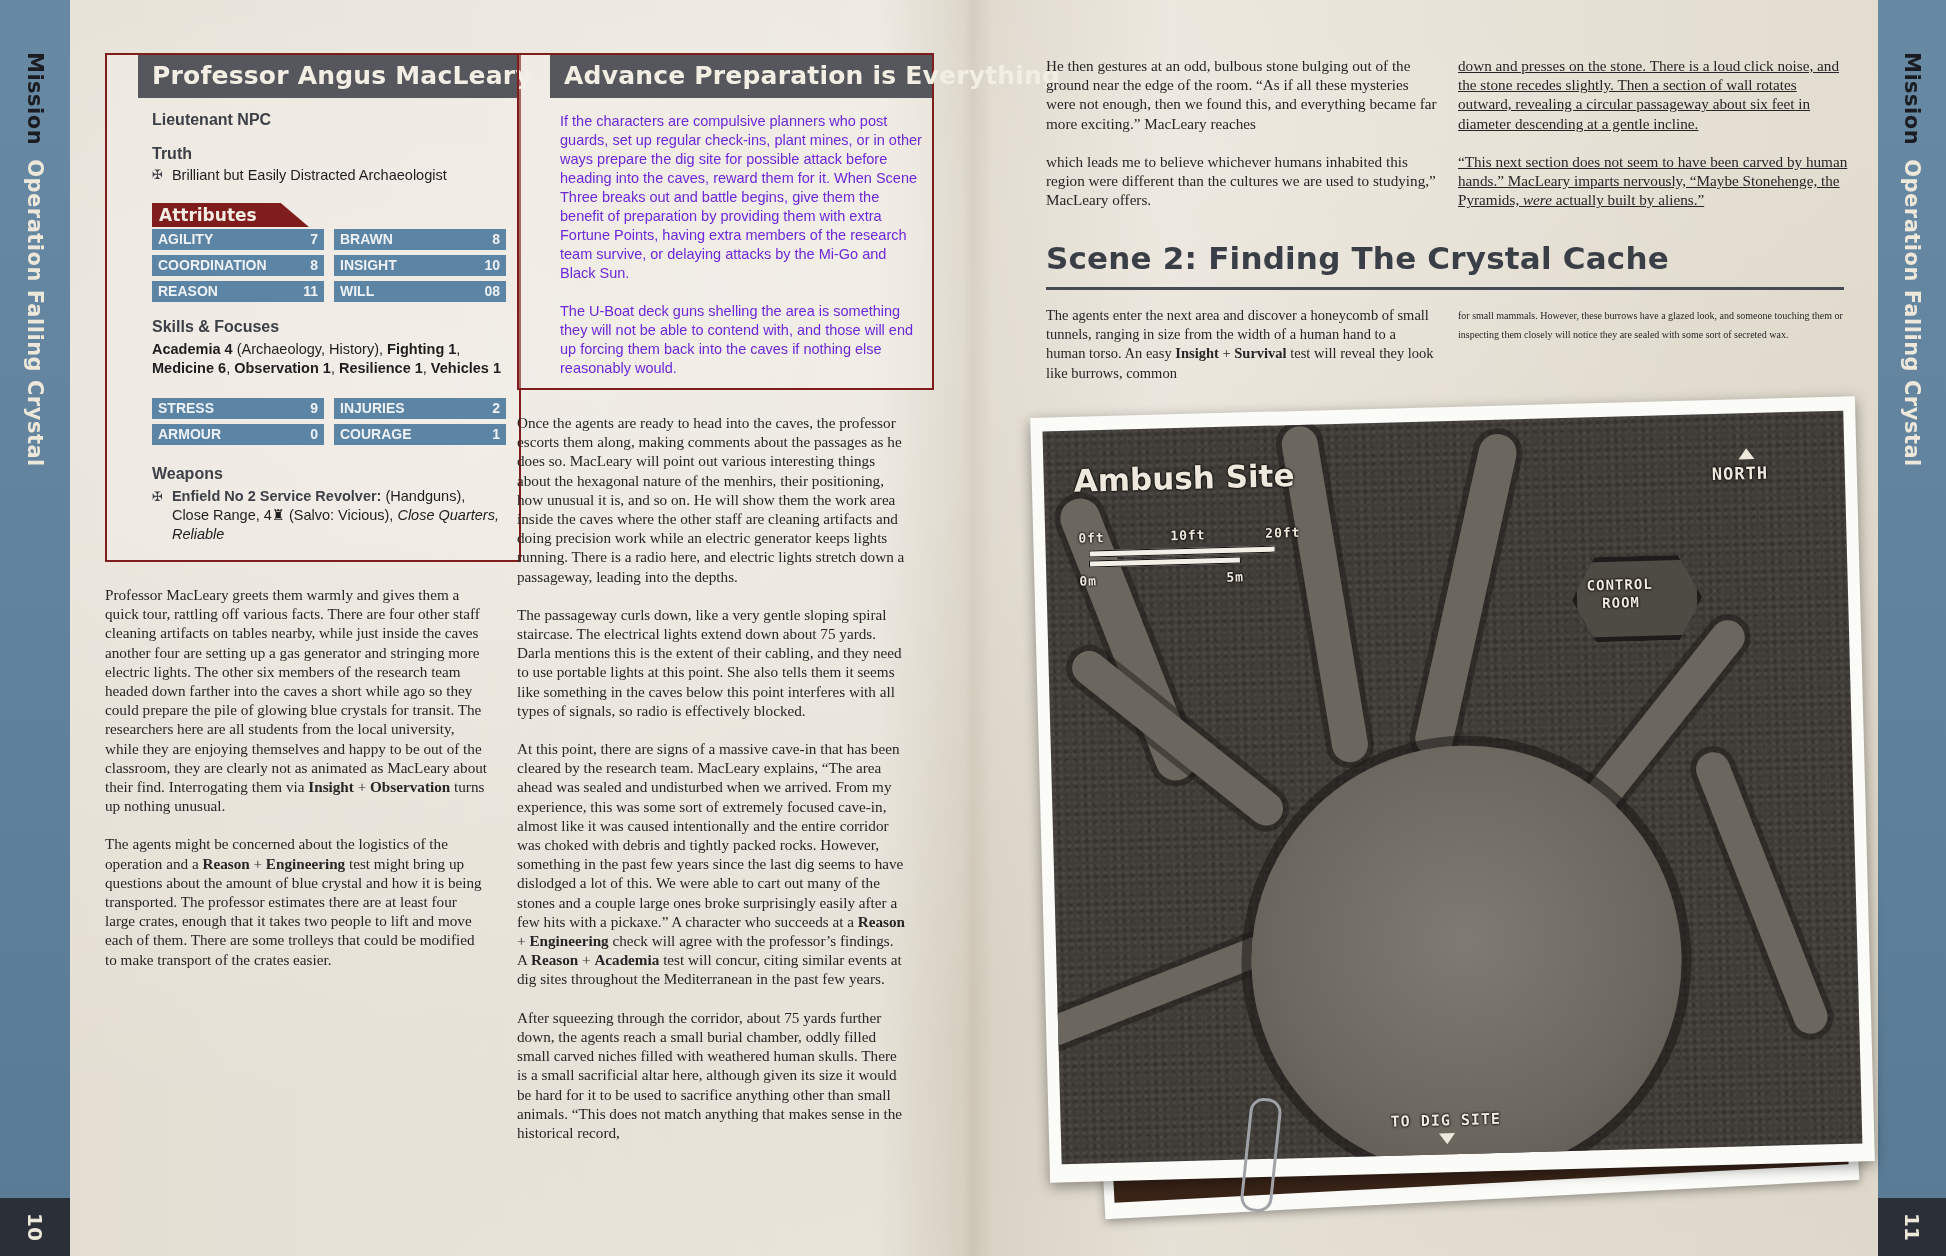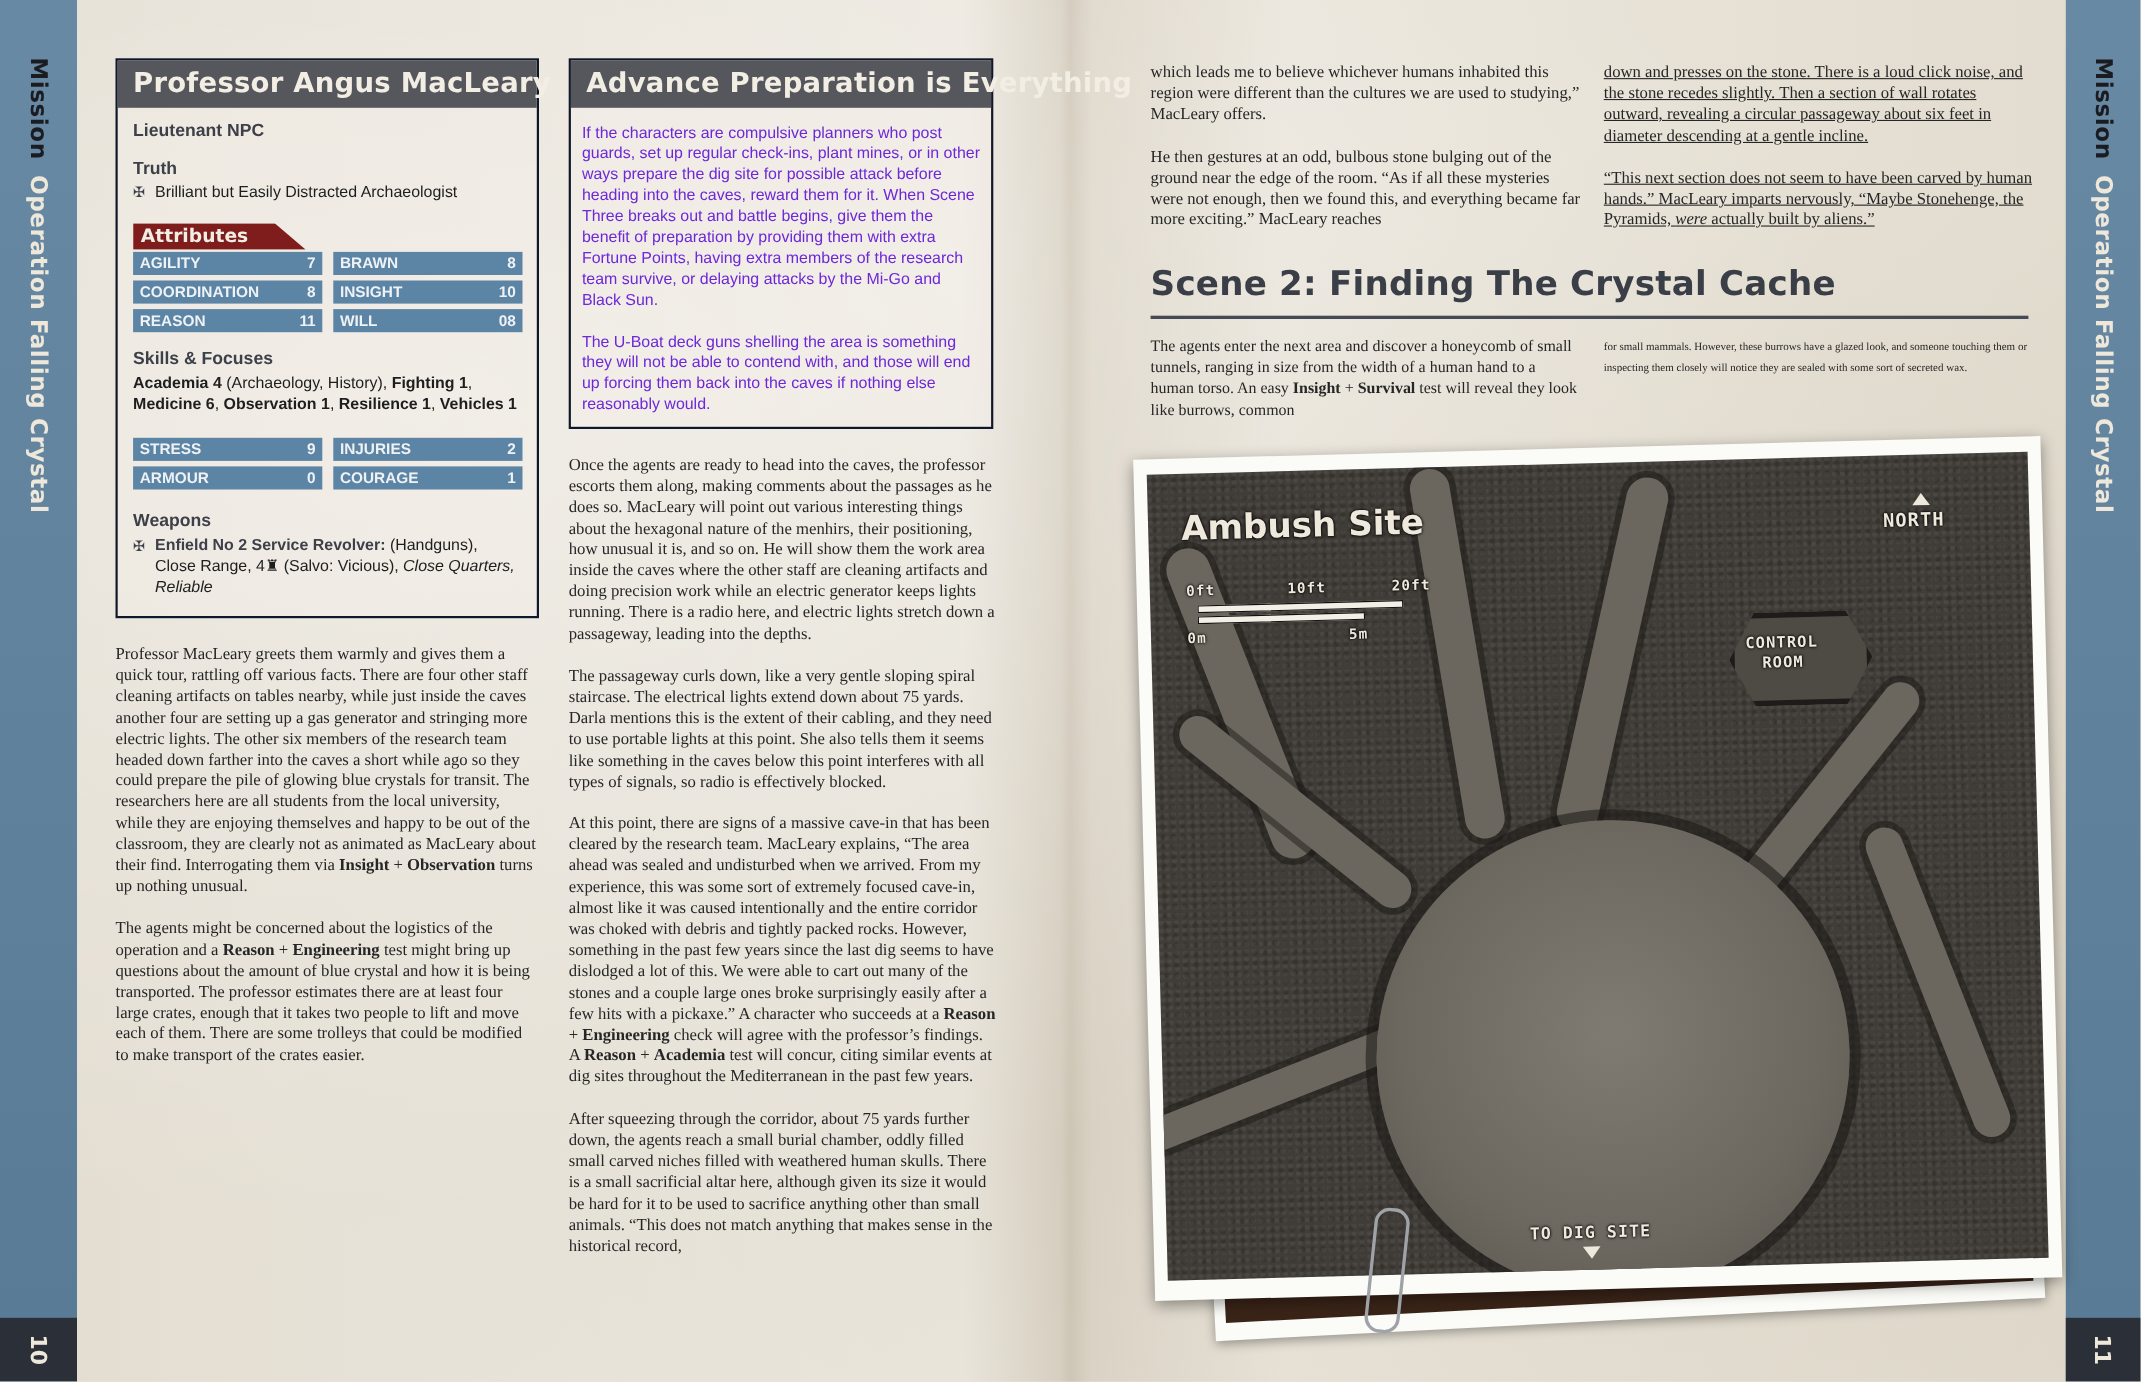--- a/index.html
+++ b/index.html
@@ -34,22 +34,23 @@
     position:absolute; bottom:0; width:100%; height:58px; background:#2b2f38;
     display:flex; align-items:center; justify-content:center;
   }
   .page-num {
     color:#eee8db; font-family:"DejaVu Sans", sans-serif; font-weight:bold; font-size:20px;
     transform: rotate(90deg);
   }
 
   
   .box {
-    position:absolute; border:2px solid #0f172a; background:rgba(245,242,235,0.35);
+    position:absolute; border:2px solid #7f1d1d; background:rgba(245,242,235,0.35);
     font-family: "Liberation Sans", "DejaVu Sans", sans-serif;
+    padding-left: 31px;
   }
   .box-header {
     background:#55575c; color:#f2eee4;
     font-family:"DejaVu Sans", sans-serif; font-weight:bold; font-size:25px;
     padding:6px 14px 8px; letter-spacing:0.2px; white-space:nowrap;
   }
   .stat-box { left:105px; top:53px; width:381px; height:505px; }
   .npc-type { font-size:16px; font-weight:bold; color:#3d4048; margin:13px 14px 0; }
   .sub-head { font-size:16px; font-weight:bold; color:#3d4048; margin:16px 14px 4px; }
   .bullet-line { font-size:14.5px; margin:0 14px; color:#1e1e1e; display:flex; gap:9px; }
@@ -233,22 +234,22 @@
 </div>
 
 <div class="col col-mid">
   <p>Once the agents are ready to head into the caves, the professor escorts them along, making comments about the passages as he does so. MacLeary will point out various interesting things about the hexagonal nature of the menhirs, their positioning, how unusual it is, and so on. He will show them the work area inside the caves where the other staff are cleaning artifacts and doing precision work while an electric generator keeps lights running. There is a radio here, and electric lights stretch down a passageway, leading into the depths.</p>
   <p>The passageway curls down, like a very gentle sloping spiral staircase. The electrical lights extend down about 75 yards. Darla mentions this is the extent of their cabling, and they need to use portable lights at this point. She also tells them it seems like something in the caves below this point interferes with all types of signals, so radio is effectively blocked.</p>
   <p><span>At this point, there are signs of a massive cave-in that has been cleared by the research team. MacLeary explains, “The area ahead was sealed and undisturbed when we arrived. From my experience, this was some sort of extremely focused cave-in, almost like it was caused intentionally and the entire corridor was choked with debris and tightly packed rocks. However, something in the past few years since the last dig seems to have dislodged a lot of this. We were able to cart out many of the stones and a couple large ones broke surprisingly easily after a few hits with a pickaxe.” A character who succeeds at a </span><b>Reason</b><span> + </span><b>Engineering</b><span> check will agree with the professor’s findings. A </span><b>Reason</b><span> + </span><b>Academia</b><span> test will concur, citing similar events at dig sites throughout the Mediterranean in the past few years.</span></p>
   <p>After squeezing through the corridor, about 75 yards further down, the agents reach a small burial chamber, oddly filled small carved niches filled with weathered human skulls. There is a small sacrificial altar here, although given its size it would be hard for it to be used to sacrifice anything other than small animals. “This does not match anything that makes sense in the historical record,</p>
 </div>
 
 <div class="col col-r1">
+  <p>He then gestures at an odd, bulbous stone bulging out of the ground near the edge of the room. “As if all these mysteries were not enough, then we found this, and everything became far more exciting.” MacLeary reaches</p>
   <p>which leads me to believe whichever humans inhabited this region were different than the cultures we are used to studying,” MacLeary offers.</p>
-  <p>He then gestures at an odd, bulbous stone bulging out of the ground near the edge of the room. “As if all these mysteries were not enough, then we found this, and everything became far more exciting.” MacLeary reaches</p>
 </div>
 <div class="col col-r2">
   <p>down and presses on the stone. There is a loud click noise, and the stone recedes slightly.  Then a section of wall rotates outward, revealing a circular passageway about six feet in diameter descending at a gentle incline.</p>
   <p><span>“This next section does not seem to have been carved by human hands.” MacLeary imparts nervously, “Maybe Stonehenge, the Pyramids, </span><i>were</i><span> actually built by aliens.”</span></p>
 </div>
 
 <div class="scene-title">Scene 2: Finding The Crystal Cache</div>
 <div class="scene-rule"></div>
 
 <div class="col col-r3">

